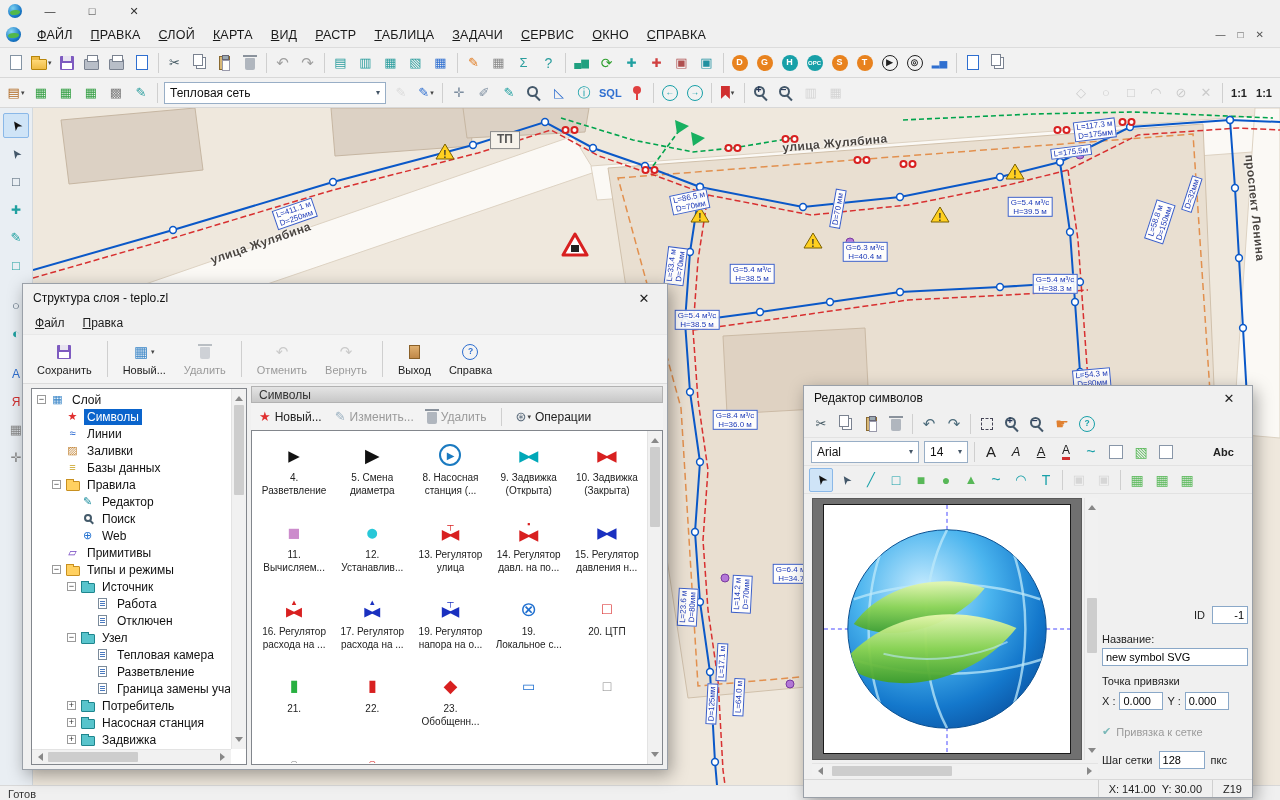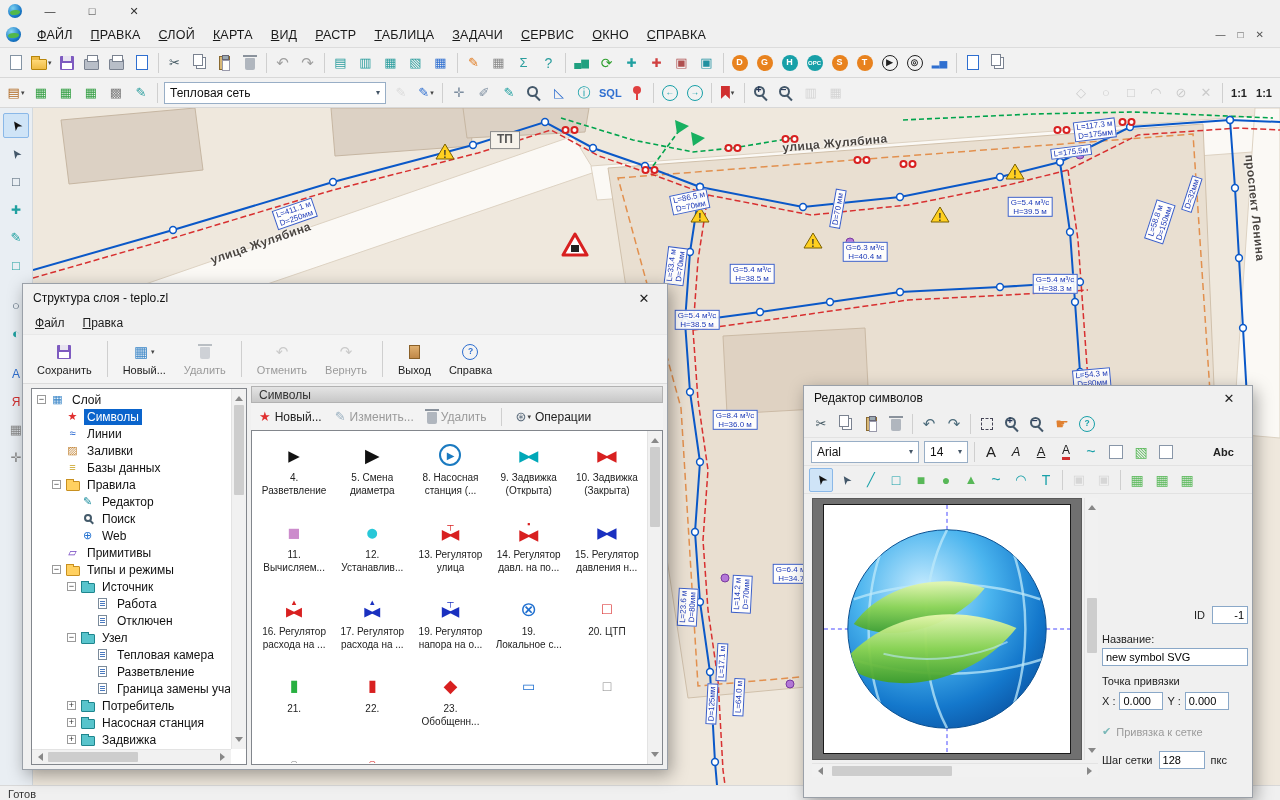--- a/index.html
+++ b/index.html
@@ -1252,13 +1252,18 @@
       <span class="chk">✔</span>
       <span class="gray">Привязка к сетке</span>
     </div>
     <div class="gridrow">
       <span class="lab2">Шаг сетки</span>
       <input class="inp" style="width: 46px;" value="128">
       <span class="lab2">пкс</span>
     </div>
   </div>
 
+  <div class="d2-status">
+    <span class="sp"></span>
+    <span class="seg">X: 141.00  Y: 30.00</span>
+    <span class="seg">Z19</span>
+  </div>
 </div>
 
 </body></html>

